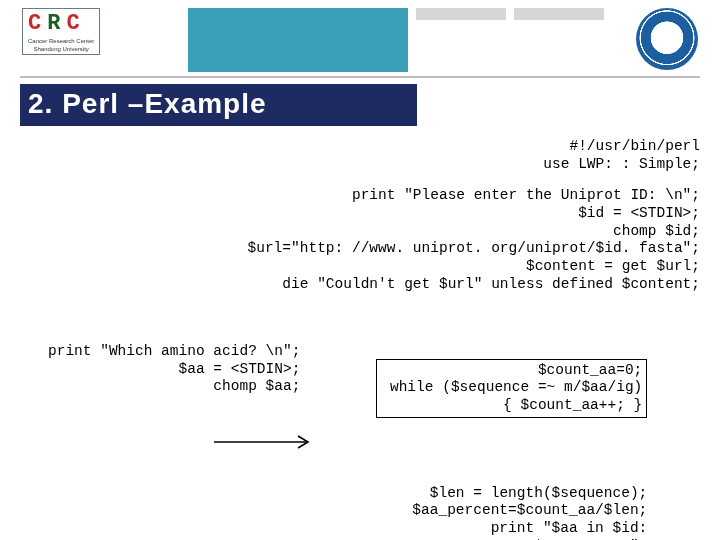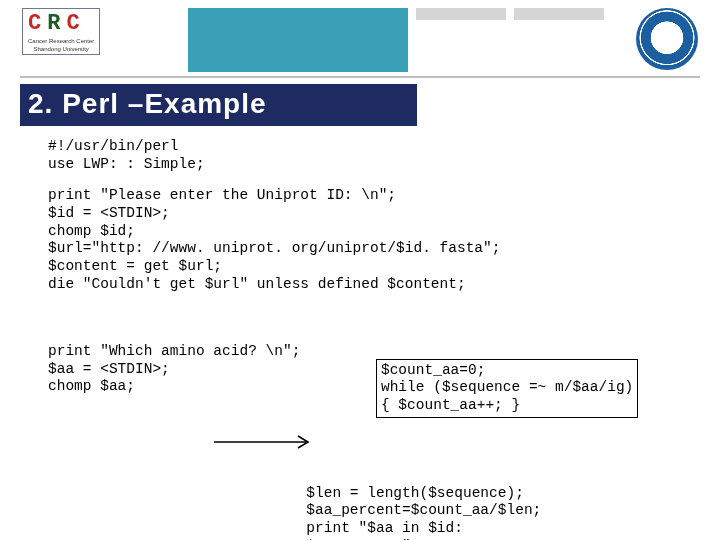--- a/index.html
+++ b/index.html
@@ -11,27 +11,27 @@
   .crc-r  { color: #1b5e20; }
   .crc-c2 { color: #c62828; }
   .crc-sub { font-size: 6px; color: #333; line-height: 1; margin-top: 2px; text-align: center; }
   .teal-box { position: absolute; left: 188px; top: 8px; width: 220px; height: 64px; background: #3aa0b8; }
   .gray-box1 { position: absolute; left: 416px; top: 8px; width: 90px; height: 12px; background: #d6d6d6; }
   .gray-box2 { position: absolute; left: 514px; top: 8px; width: 90px; height: 12px; background: #d6d6d6; }
   .hline { position: absolute; left: 20px; right: 20px; top: 76px; height: 2px; background: #bfbfbf; }
   .seal { position: absolute; right: 22px; top: 8px; width: 62px; height: 62px; border-radius: 50%; background: radial-gradient(circle at 50% 48%, #fff 36%, #1c5fa0 37% 58%, #fff 59% 61%, #1c5fa0 62% 100%); }
   .title-bar { position: absolute; left: 20px; top: 84px; background: #1e2b63; color: #fff; padding: 4px 150px 6px 8px; font-family: "SimHei", "MS Gothic", sans-serif; font-weight: bold; font-size: 28px; letter-spacing: 1px; }
   .code-area { position: absolute; left: 48px; top: 138px; right: 20px; font-family: "Courier New", monospace; font-size: 14.5px; line-height: 1.22; color: #000; }
-  .code-block { margin-bottom: 14px; white-space: pre; }
+  .code-block { margin-bottom: 14px; white-space: pre; text-align: right; }
   .lower { display: flex; gap: 0; }
   .lower-left { white-space: pre; }
   .lower-right { white-space: pre; margin-left: 6px; position: relative; }
   .divider-arrow { position: absolute; left: 214px; top: 434px; width: 100px; height: 16px; }
   .divider-arrow svg { width: 100px; height: 16px; }
-  .rbox { border: 1.5px solid #000; padding: 2px 4px 2px 4px; display: inline-block; }
+  .rbox { border: 1.5px solid #000; padding: 2px 4px 2px 13px; display: inline-block; }
 </style>
 </head>
 <body>
 
 <div class="header-area">
   <div class="crc-logo">
     <div class="crc-letters">
       <span class="crc-c1">C</span>
       <span class="crc-r">R</span>
       <span class="crc-c2">C</span>

